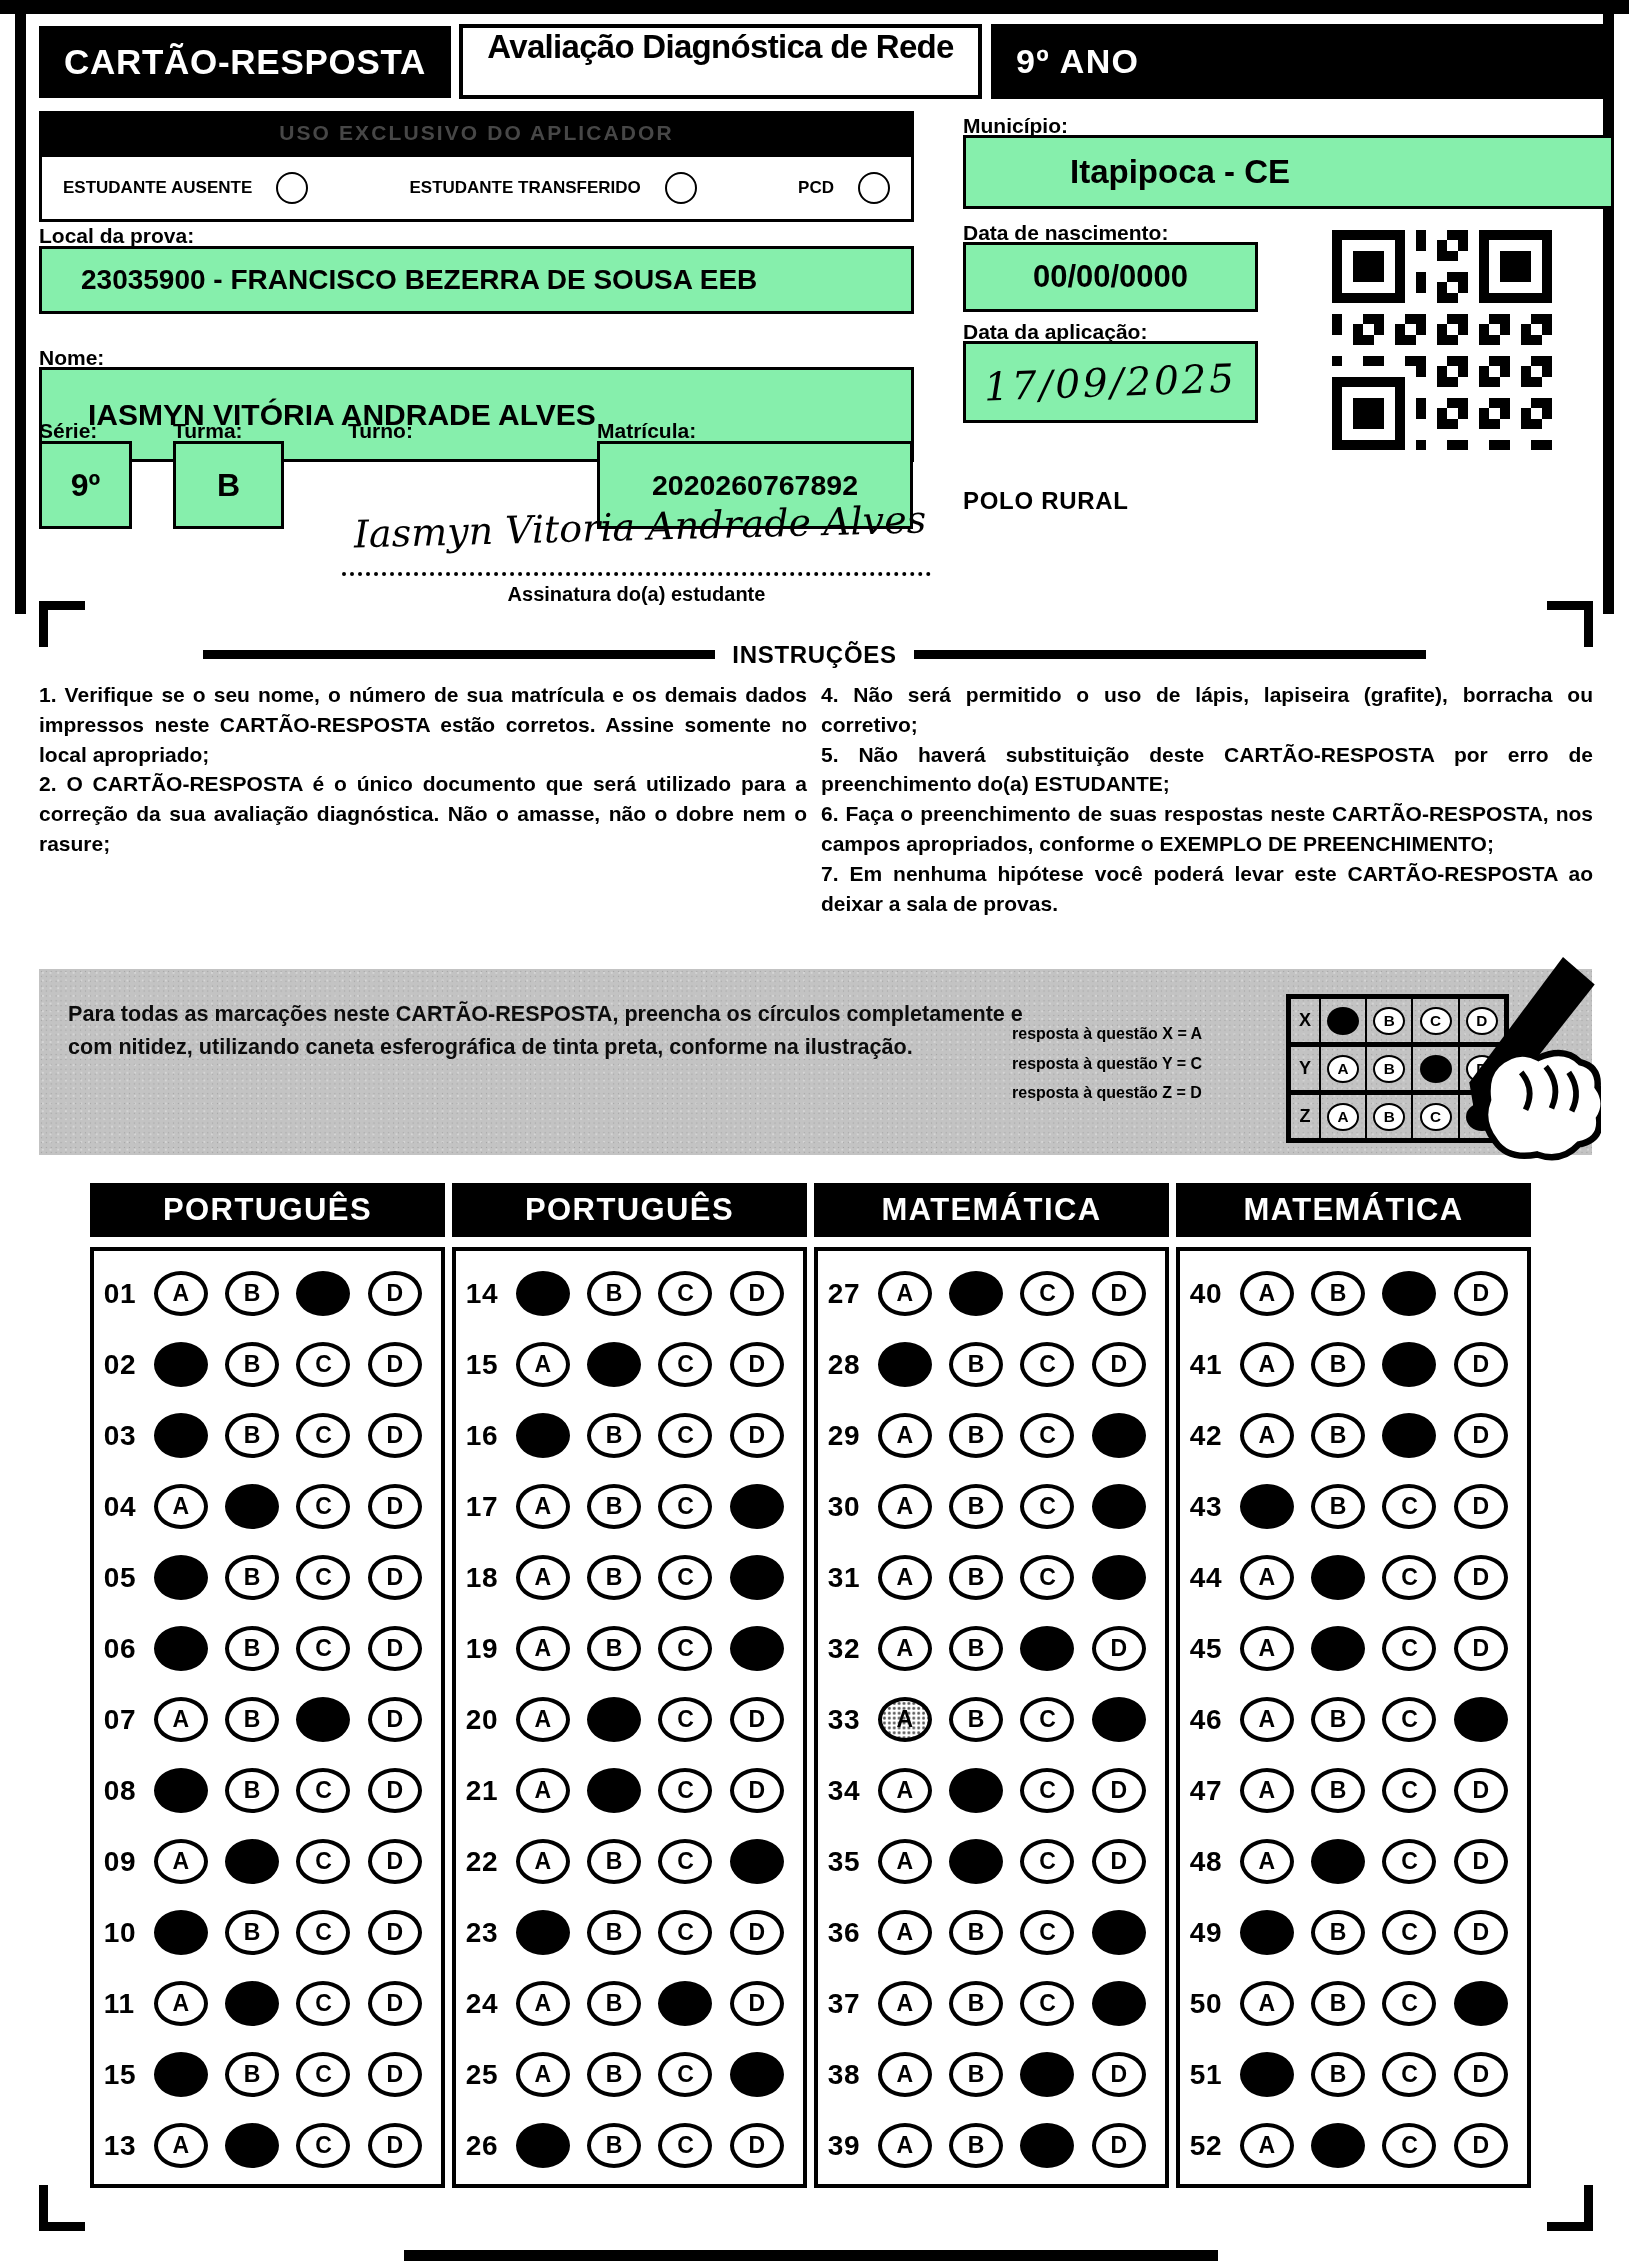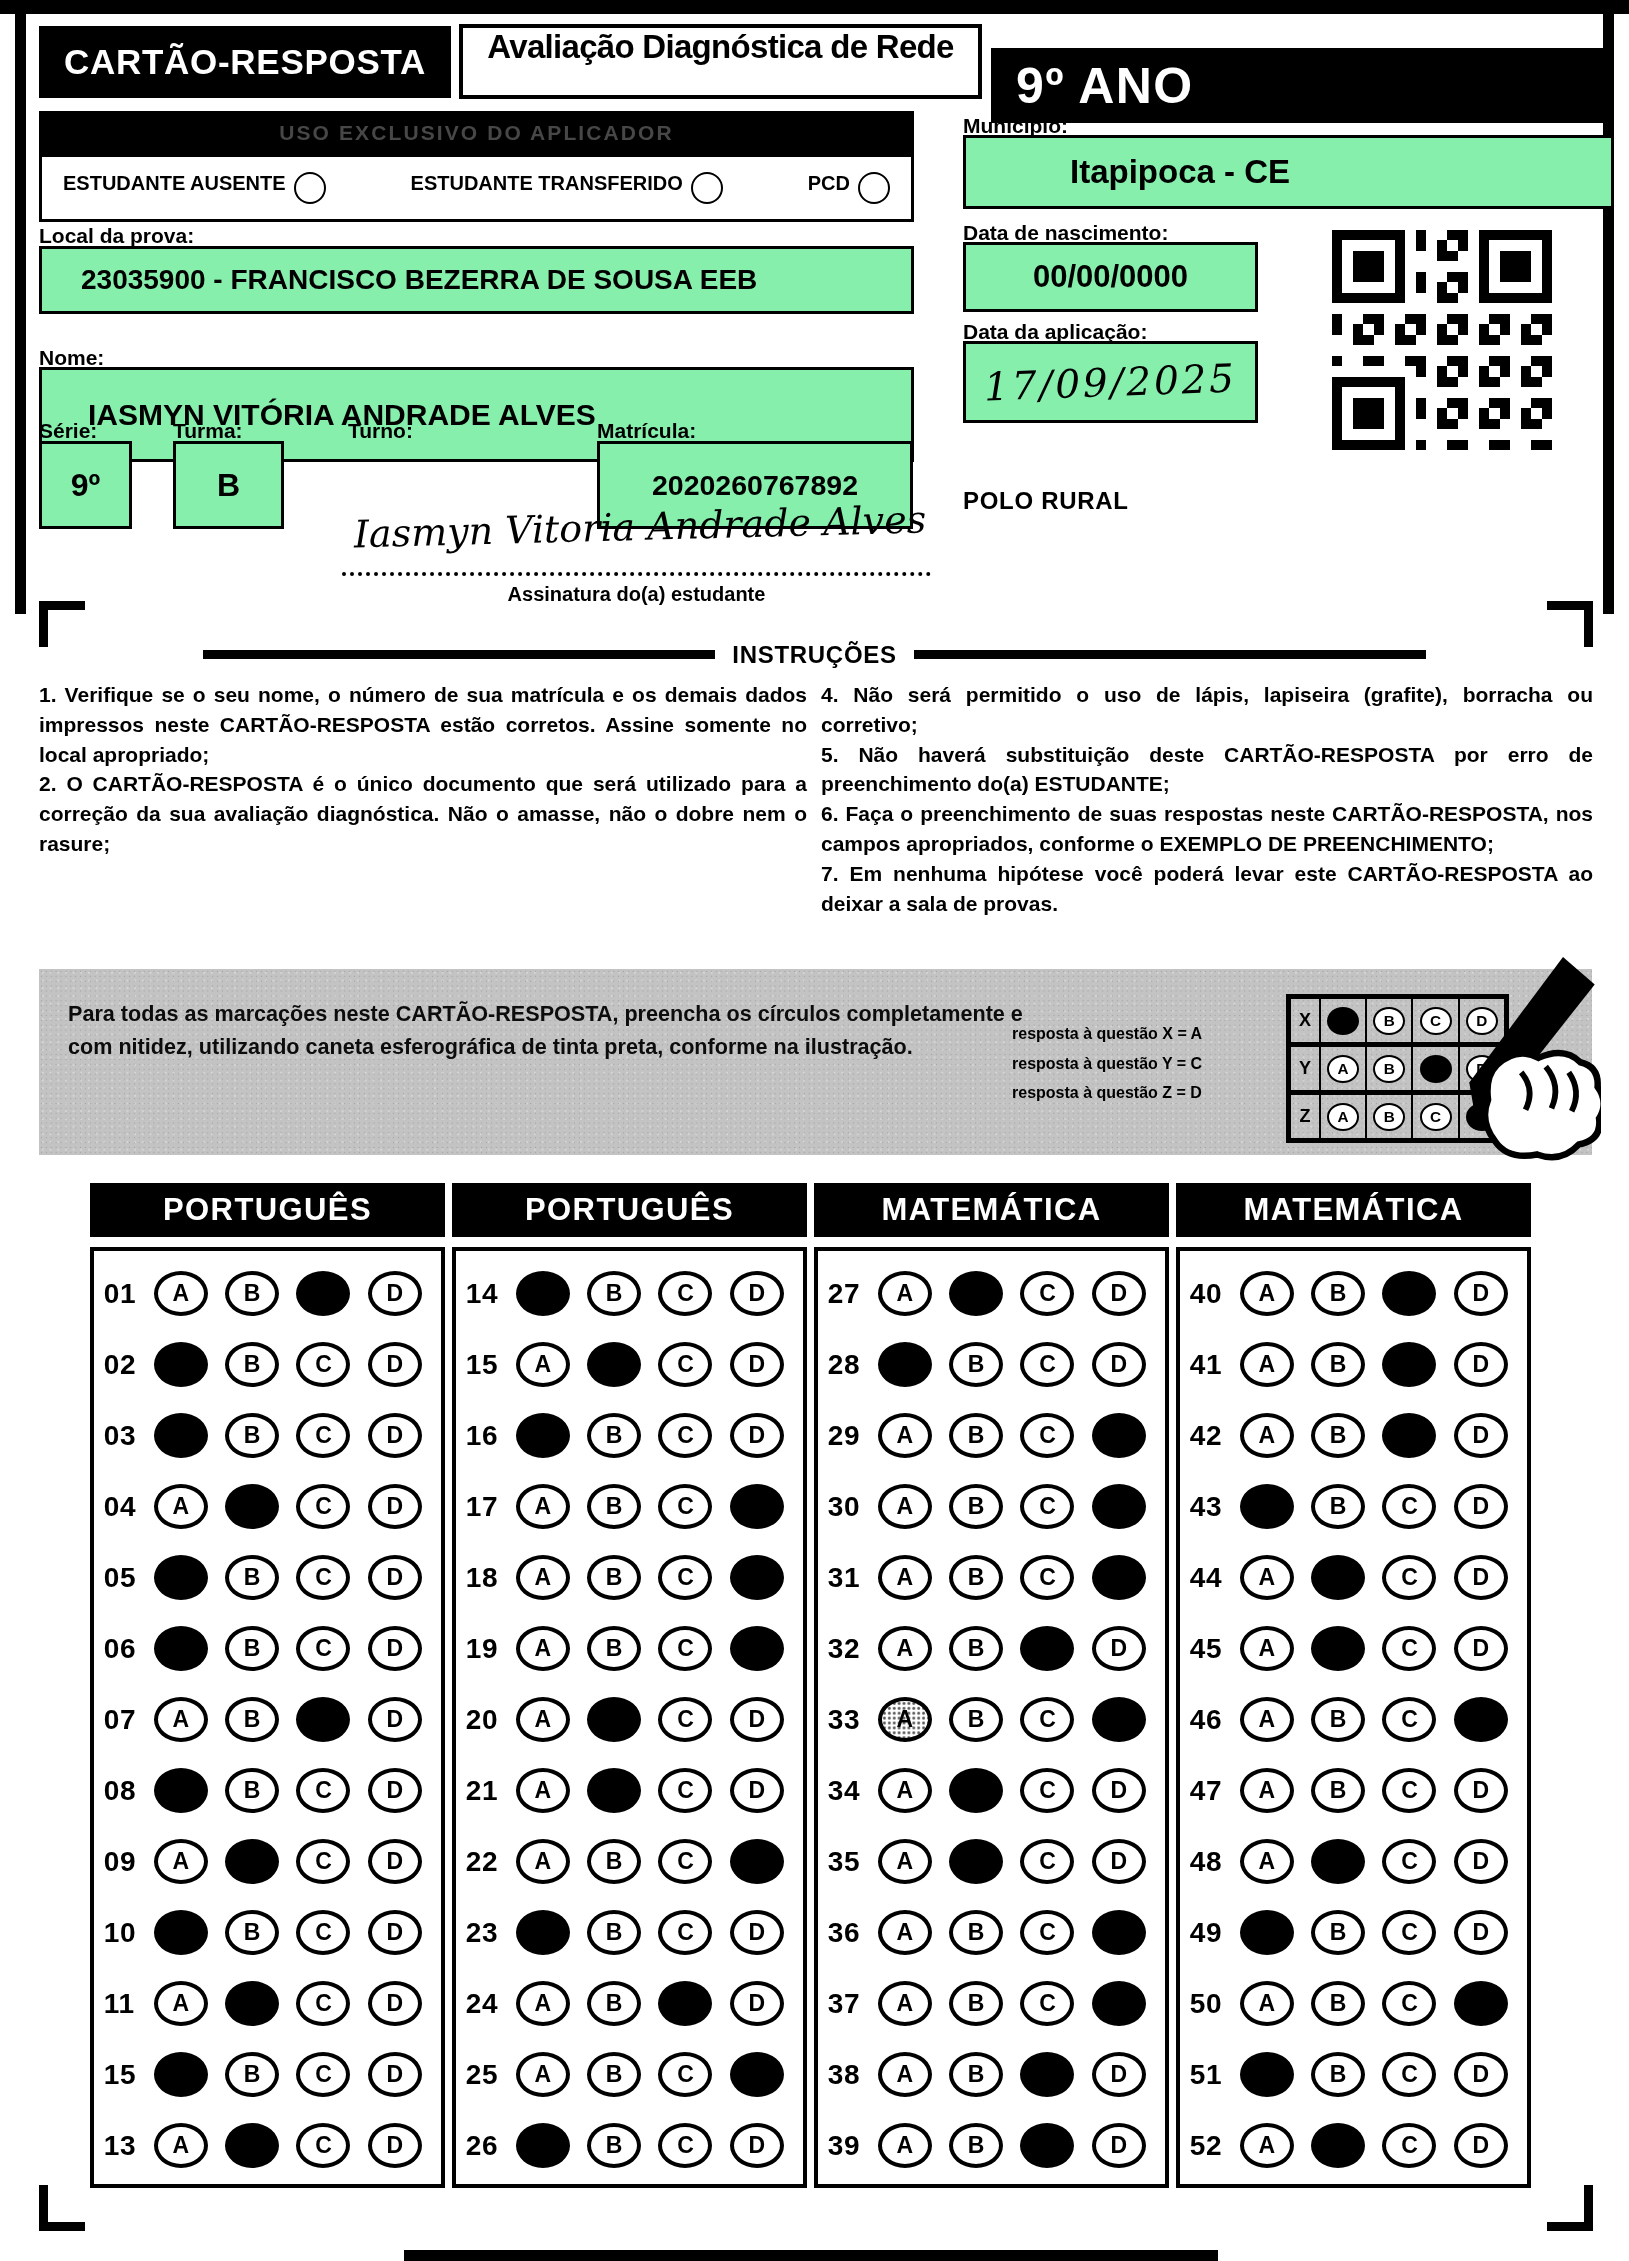--- a/index.html
+++ b/index.html
@@ -6,27 +6,27 @@
   body{font-family:"Liberation Sans",sans-serif;}
   #sheet{position:relative;width:1629px;height:2261px;background:#fff;color:#000;overflow:hidden;}
   .abs{position:absolute;}
   .bar{position:absolute;background:#000;}
   
   .hdr-card{left:39px;top:26.4px;width:412px;height:72px;background:#000;color:#fff;
     display:flex;align-items:center;justify-content:center;font-size:35px;font-weight:700;letter-spacing:0.7px;}
   .hdr-exam{left:459px;top:24px;width:523px;height:75px;background:#fff;border:4.2px solid #000;box-sizing:border-box;
     display:flex;align-items:flex-start;justify-content:center;font-size:33px;font-weight:700;letter-spacing:-0.7px;}
   .hdr-ano{left:991px;top:24px;width:623px;height:75px;background:#000;color:#fff;
-    display:flex;align-items:center;padding-left:25px;box-sizing:border-box;font-size:50px;font-weight:700;letter-spacing:1.4px;margin-top:24px;}
+    display:flex;align-items:center;padding-left:25px;box-sizing:border-box;font-size:34px;font-weight:700;letter-spacing:1.4px;}
   
   .ap-bar{left:39px;top:111px;width:875px;height:43px;background:#000;color:#474747;
     display:flex;align-items:center;justify-content:center;font-size:21px;font-weight:700;letter-spacing:2.1px;}
   .ap-box{left:39px;top:154px;width:875px;height:68px;border:3.5px solid #000;background:#fff;box-sizing:border-box;
     display:flex;align-items:center;justify-content:space-between;padding:0 21px;}
-  .ap-item{display:flex;gap:8px;font-size:20px;font-weight:700;}
+  .ap-item{display:flex;align-items:center;gap:24px;font-size:17px;font-weight:700;}
   .ap-circle{width:28px;height:28px;border:2.1px solid #000;border-radius:50%;background:#fff;}
   
   .lbl{position:absolute;font-size:21px;font-weight:700;}
   .fbox{position:absolute;border:3.5px solid #000;background:#86efac;box-sizing:border-box;display:flex;align-items:center;font-weight:700;}
   .local-box{left:39px;top:246px;width:875px;height:68px;padding-left:39px;font-size:28px;}
   .nome-box{left:39px;top:367px;width:875px;height:95px;padding-left:46px;font-size:30px;}
   .serie-box{left:39px;top:441px;width:93px;height:88px;justify-content:center;font-size:32px;}
   .turma-box{left:173px;top:441px;width:111px;height:88px;justify-content:center;font-size:32px;}
   .turno-box{left:348px;top:441px;width:230px;height:88px;justify-content:center;font-size:29px;}
   .matric-box{left:597px;top:441px;width:316px;height:88px;justify-content:center;font-size:28.5px;}

